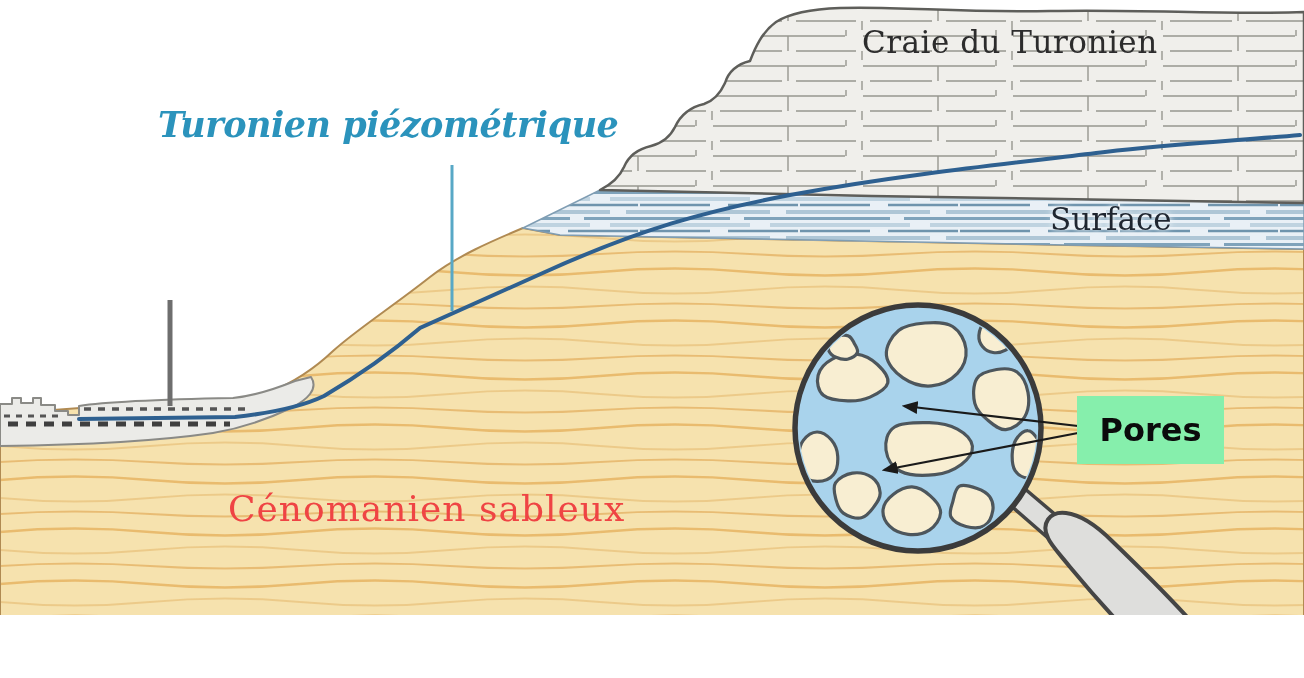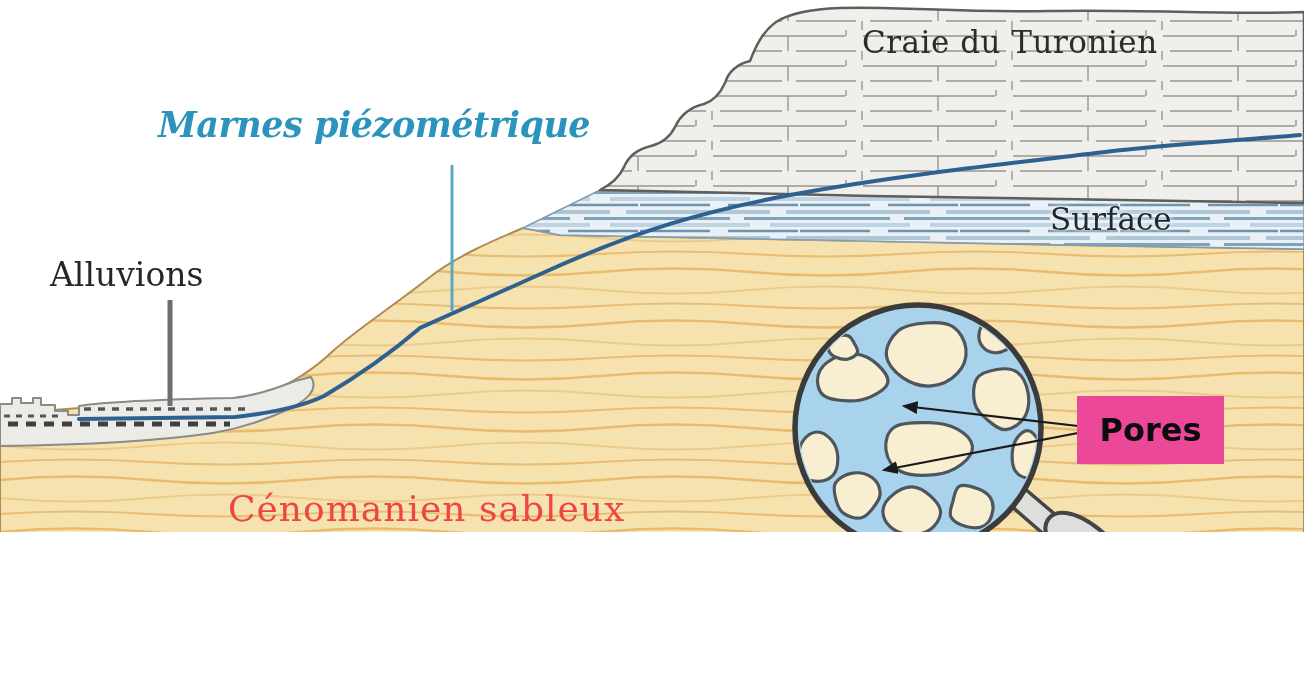--- a/index.html
+++ b/index.html
@@ -1,30 +1,30 @@
 <!DOCTYPE html>
 <html><head>
 <meta charset="utf-8">
 <style>
   html,body{margin:0;padding:0;background:#ffffff;}
   .stage{
-    position:relative;width:1304px;height:532px;overflow:hidden;
+    position:relative;width:1304px;height:615px;overflow:hidden;
     background:#ffffff;font-family:"DejaVu Serif",serif;
   }
   .stage svg{position:absolute;left:0;top:0;}
   .lbl{position:absolute;white-space:nowrap;}
   .lbl-chalk{left:862px;top:24px;font-size:31px;color:#2c2c2c;letter-spacing:.5px;}
   .lbl-piezo{left:158px;top:104px;font-size:35px;font-weight:bold;font-style:italic;color:#2b93bc;letter-spacing:-.5px;}
   .lbl-marl{left:1050px;top:201px;font-size:31px;color:#1f2630;
     text-shadow:0 0 5px #eef4f8,0 0 9px #eef4f8;}
   .lbl-alluv{left:50px;top:255px;font-size:33px;color:#262626;}
   .lbl-ceno{left:228px;top:488px;font-size:36px;color:#ef4444;letter-spacing:1px;}
   .pores-box{
     position:absolute;left:1077px;top:396px;width:147px;height:68px;
-    background:#ec4899;display:flex;align-items:center;justify-content:center;
+    background:#86efac;display:flex;align-items:center;justify-content:center;
   }
   .pores-box span{
     font-family:"DejaVu Sans",sans-serif;font-weight:bold;font-size:32px;color:#0b0b0b;
   }
 </style>
 </head>
 <body>
 
 <div class="stage">
 
@@ -148,21 +148,20 @@
     <circle cx="918" cy="428" r="123" fill="none" stroke="#3b3b3b" stroke-width="5.5"></circle>
   </g>
 
   <g>
     <line x1="1078" y1="426" x2="904" y2="406" stroke="#1a1a1a" stroke-width="2.2" marker-end="url(#arrowHead)"></line>
     <line x1="1078" y1="433" x2="884" y2="470" stroke="#1a1a1a" stroke-width="2.2" marker-end="url(#arrowHead)"></line>
   </g>
 </svg>
 
 <div class="lbl lbl-chalk">Craie du Turonien</div>
-<div class="lbl lbl-piezo">Marnes piézométrique</div>
+<div class="lbl lbl-piezo">Turonien piézométrique</div>
 <div class="lbl lbl-marl">Surface</div>
-<div class="lbl lbl-alluv">Alluvions</div>
 <div class="lbl lbl-ceno">Cénomanien sableux</div>
 <div class="pores-box">
   <span>Pores</span>
 </div>
 
 </div>
 
 </body></html>

